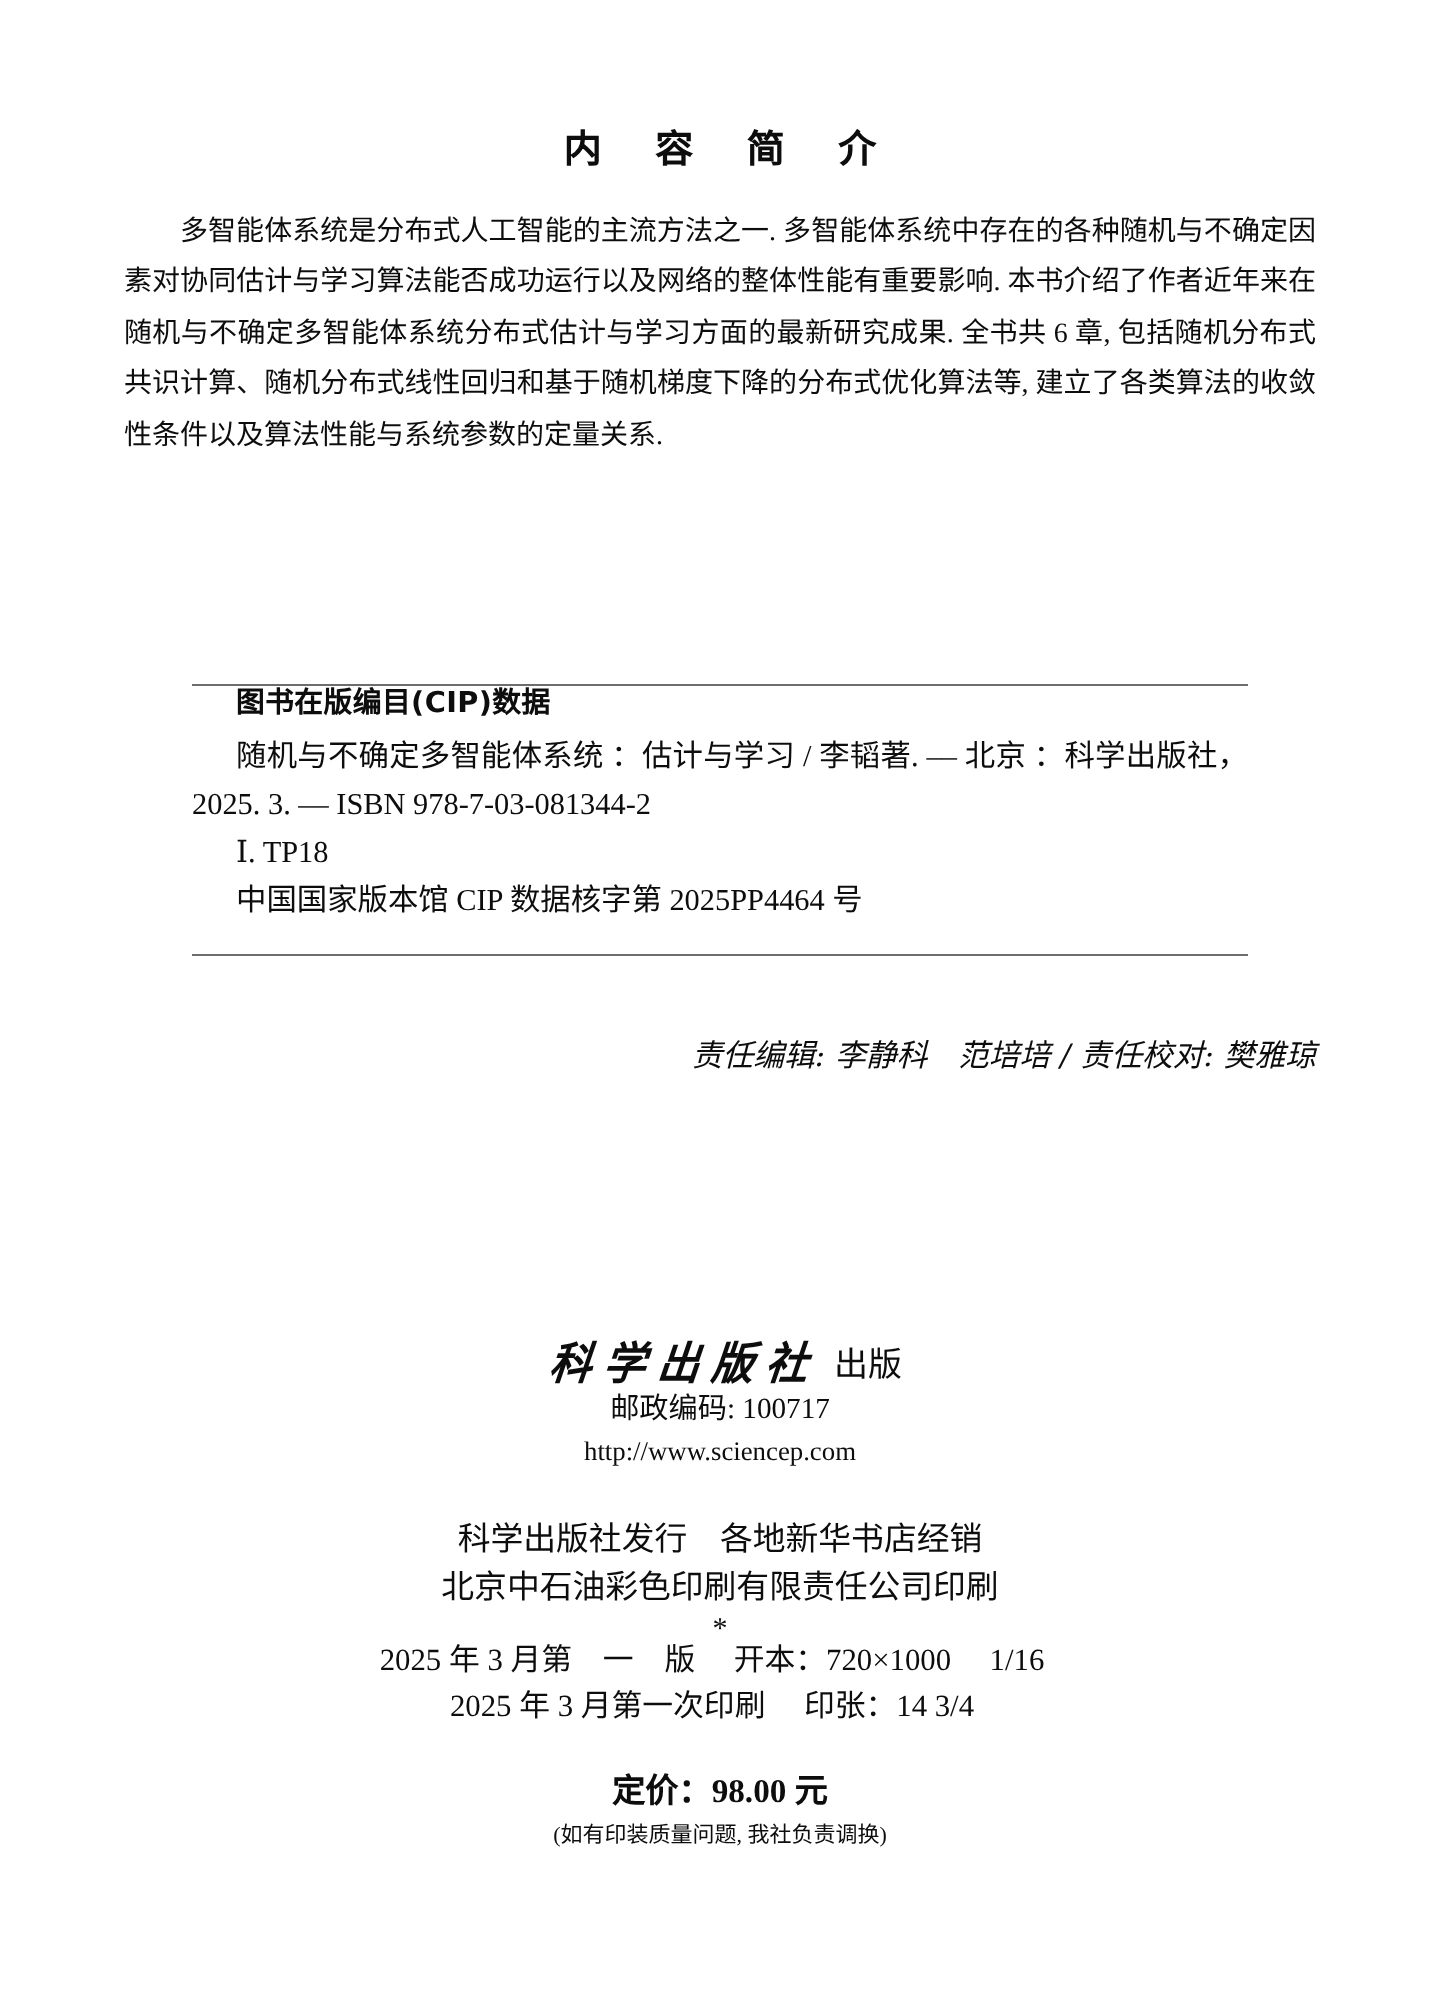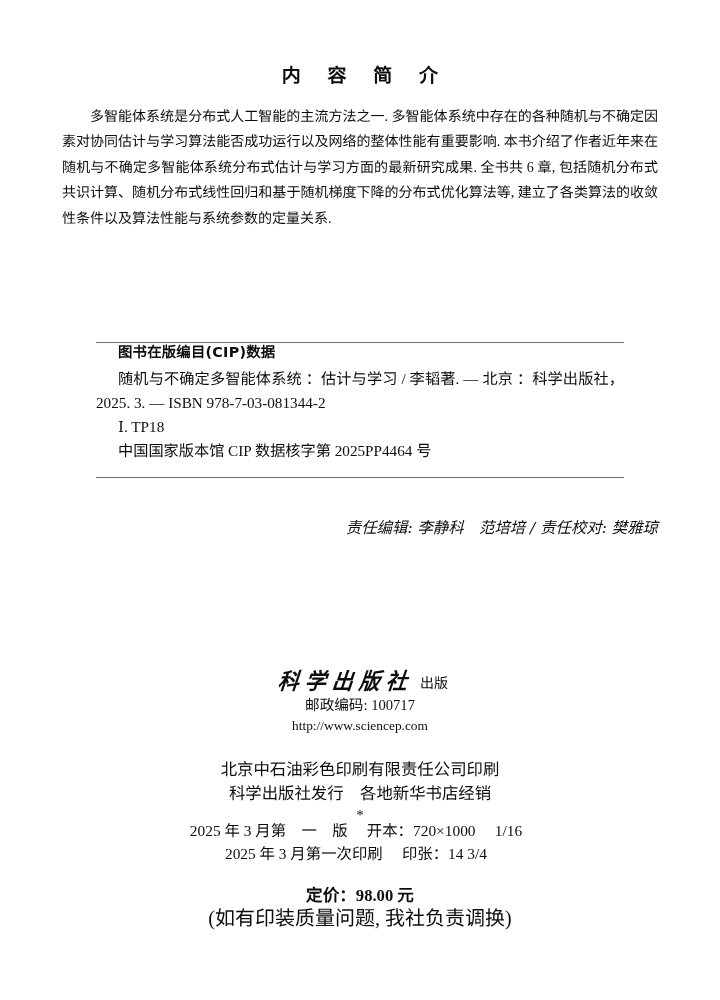--- a/index.html
+++ b/index.html
@@ -121,21 +121,21 @@
     font-family: "DejaVu Serif", serif;
     font-style: italic;
     font-weight: bold;
     font-size: 21px;
     letter-spacing: 6px;
     text-indent: 6px;
     line-height: 1;
     transform: skewX(-6deg) scaleY(1.06);
   }
   .press-publish {
-    font-size: 14px;
+    font-size: 17px;
     line-height: 1;
     padding-bottom: 1px;
   }
   .imprint-line {
     margin: 0;
     font-size: 14.6px;
     line-height: 19.6px;
   }
   .imprint-url {
     margin: 0;
@@ -187,21 +187,21 @@
   .price-line {
     margin: 0;
     font-size: 16.6px;
     font-weight: bold;
     line-height: 23px;
     white-space: pre;
     font-family: Liberation Serif, serif;
   }
   .notice-line {
     margin: 0;
-    font-size: 20px;
+    font-size: 11px;
     line-height: 23px;
   }
 </style>
 </head>
 <body>
 
 <div class="page">
 
   <section class="abstract-section">
     <h1 class="abstract-title">内 容 简 介</h1>
@@ -227,22 +227,22 @@
   <section class="imprint">
     <div class="press-logo-row">
       <span class="press-logo">科学出版社</span>
       <span class="press-publish">出版</span>
     </div>
     <p class="imprint-line">邮政编码: 100717</p>
     <p class="imprint-url">http://www.sciencep.com</p>
   </section>
 
   <section class="dist-block">
+    <p class="dist-line">科学出版社发行　各地新华书店经销</p>
     <p class="dist-line">北京中石油彩色印刷有限责任公司印刷</p>
-    <p class="dist-line">科学出版社发行　各地新华书店经销</p>
     <p class="asterisk">*</p>
   </section>
 
   <section class="specs-block">
     <p class="spec-line">2025 年 3 月第　一　版　 开本：720×1000　 1/16</p>
     <p class="spec-line">2025 年 3 月第一次印刷　 印张：14 3/4</p>
   </section>
 
   <section class="price-block">
     <p class="price-line">定价：98.00 元</p>

